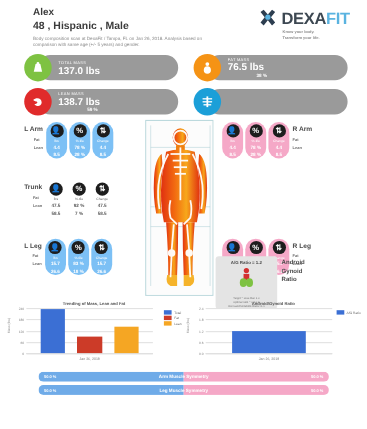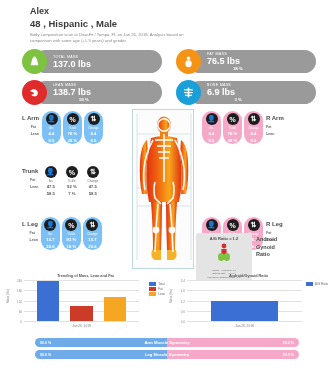--- a/index.html
+++ b/index.html
@@ -111,20 +111,35 @@
 </style>
 </head>
 <body>
 
 <div class="header">
   <div>
     <div class="h-name">Alex</div>
     <div class="h-sub">48 , Hispanic , Male</div>
     <div class="h-desc">Body composition scan at DexaFit / Tampa, FL on Jan 26, 2018. Analysis based on comparison with same age (+/- 5 years) and gender.</div>
   </div>
+  <div class="logo-wrap">
+    <div class="logo-row">
+      <span class="logo-mark">
+        <svg width="19" height="19" viewBox="0 0 40 40">
+          <path d="M6 6 L14 16 L6 26 L12 32 L20 22 L28 32 L34 26 L26 16 L34 6 L28 2 L20 11 L12 2 Z" fill="#2d3e50"></path>
+          <circle cx="20" cy="16" r="5" fill="#5ab3e0"></circle>
+        </svg>
+      </span>
+      <span class="logo-text">
+        <span class="logo-dexa">DEXA</span><span class="logo-fit">FIT</span>
+      </span>
+    </div>
+    <div class="logo-tag">Know your body.</div>
+    <div class="logo-tag">Transform your life.</div>
+  </div>
 </div>
 
 <div class="cards">
 
   <div class="card">
     <div class="card-bar"></div>
     <div class="card-icon ci-total">
       <svg width="13" height="13" viewBox="0 0 24 24">
           <path d="M8 6h8l3 13H5z" fill="#fff"></path>
           <circle cx="12" cy="5" r="2.4" fill="#fff"></circle>
@@ -167,25 +182,20 @@
 
   <div class="card">
     <div class="card-bar"></div>
     <div class="card-icon ci-bone">
       <svg width="13" height="13" viewBox="0 0 24 24">
           <rect x="10.5" y="3" width="3" height="18" fill="#fff"></rect>
           <rect x="4" y="6" width="16" height="2.2" fill="#fff"></rect>
           <rect x="4" y="11" width="16" height="2.2" fill="#fff"></rect>
           <rect x="5.5" y="16" width="13" height="2.2" fill="#fff"></rect>
         </svg>
-    </div>
-    <div class="card-txt">
-      <div class="card-label">BONE MASS</div>
-      <div class="card-value">6.9 lbs</div>
-      <div class="card-pct">3 %</div>
     </div>
   </div>
 </div>
 
 <div class="regions">
 
   <div class="region" style="left:22px; top:2px;">
     <div style="display:flex; flex-direction:column; align-items:flex-end; margin-right:3px;">
       <div class="region-name" style="margin-top:4px;">L Arm</div>
       <div class="row-labels" style="margin-top:3px;">

